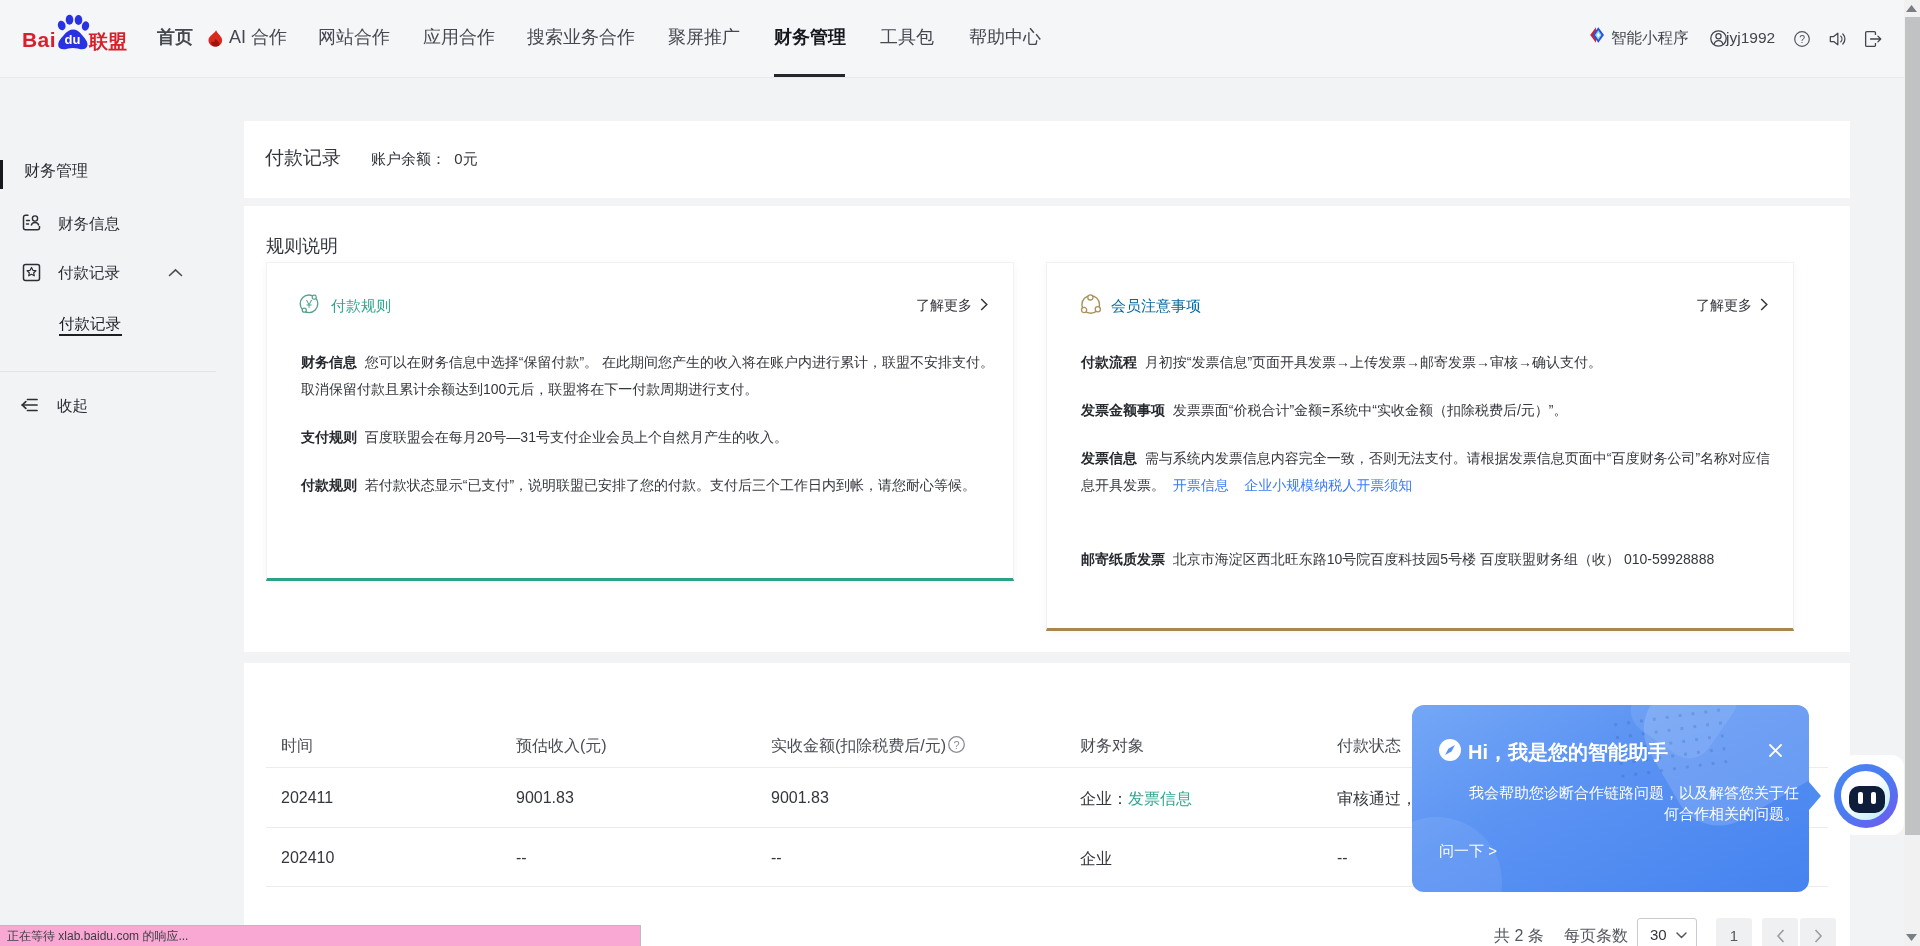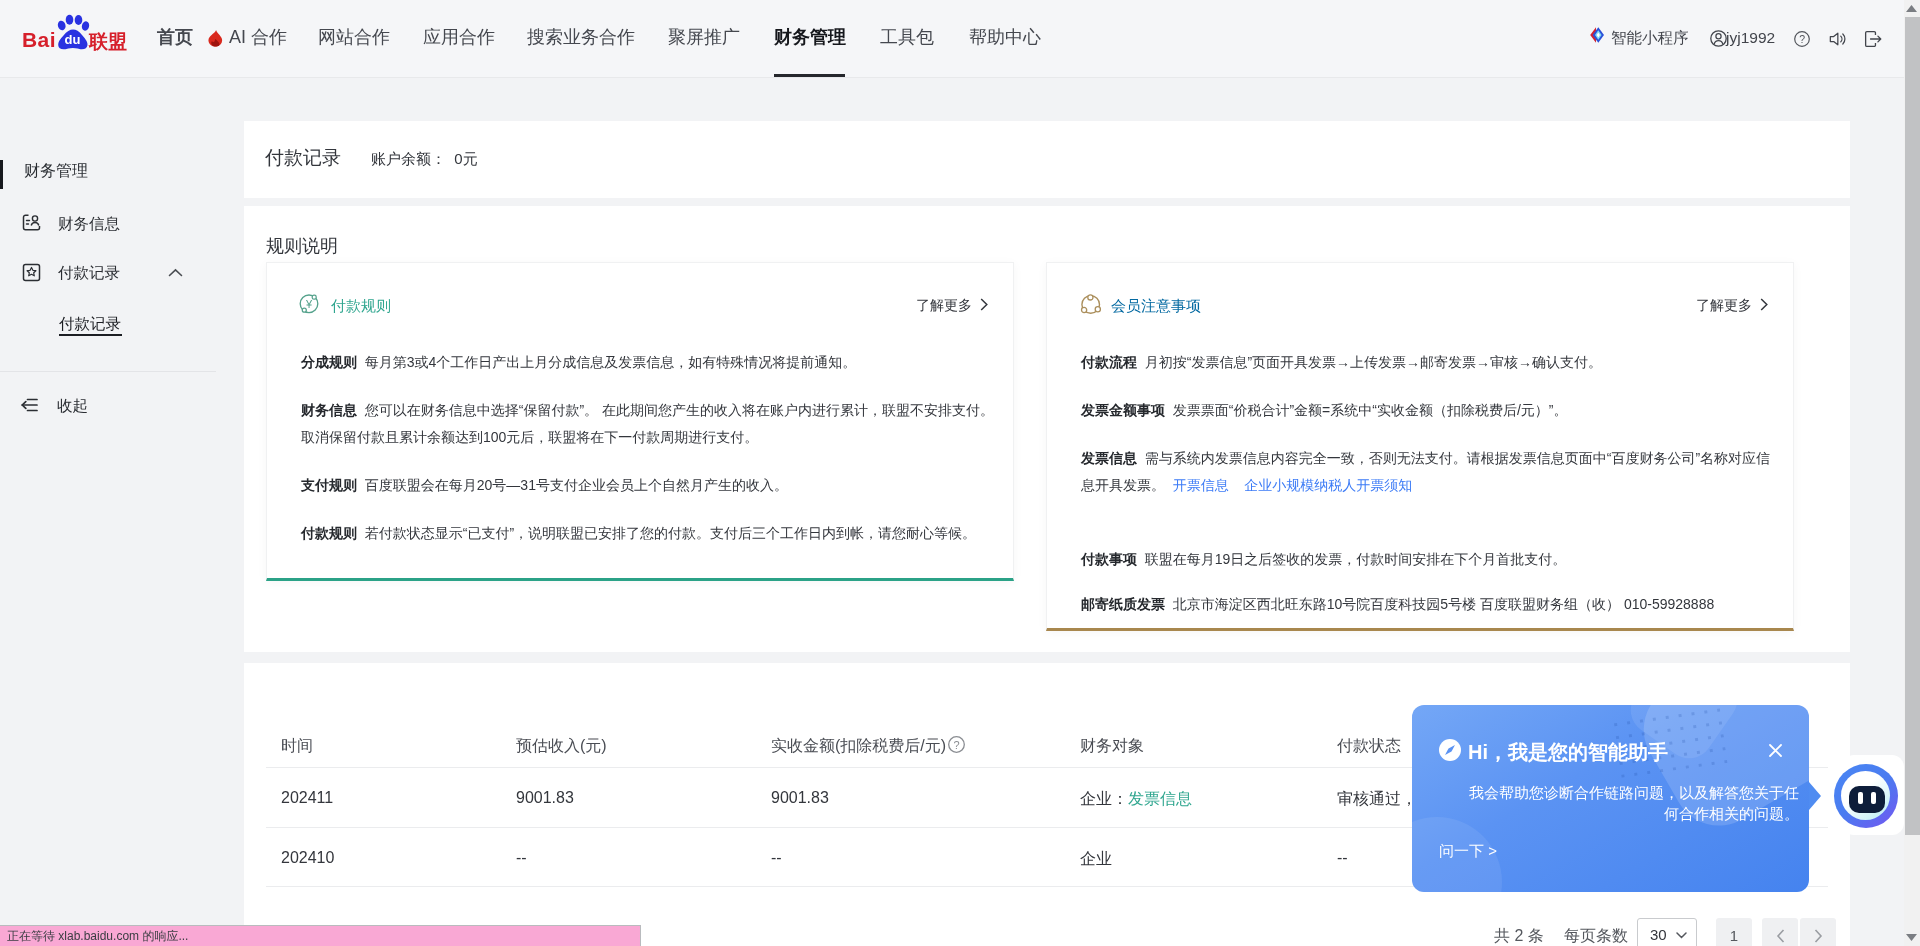--- a/index.html
+++ b/index.html
@@ -173,21 +173,20 @@
       <rect x="13.2" y="2.2" width="4" height="4" rx="1.8" fill="#fff" stroke="#55a28c" stroke-width="1.25"></rect>
       <circle cx="5.3" cy="17.2" r="2" fill="#fff" stroke="#55a28c" stroke-width="1.25"></circle>
     </svg>
     <span class="rc-title teal" style="position:absolute;left:32px;top:4px;">付款规则</span>
     <span class="rc-more">了解更多</span>
       <svg style="position:absolute;right:-7px;top:5px;" width="8" height="13" viewBox="0 0 8 13">
         <path d="M1.2 1 L6.8 6.5 L1.2 12" fill="none" stroke="#33363c" stroke-width="1.5"></path>
       </svg>
   </div>
   <div class="rc-body" style="top:86px;">
-    <p style="margin-bottom:21px;"><b>分成规则</b>&nbsp;&nbsp;每月第3或4个工作日产出上月分成信息及发票信息，如有特殊情况将提前通知。</p>
     <p style="margin-bottom:21px;"><b>财务信息</b>&nbsp;&nbsp;您可以在财务信息中选择“保留付款”。 在此期间您产生的收入将在账户内进行累计，联盟不安排支付。<br>取消保留付款且累计余额达到100元后，联盟将在下一付款周期进行支付。</p>
     <p style="margin-bottom:21px;"><b>支付规则</b>&nbsp;&nbsp;百度联盟会在每月20号—31号支付企业会员上个自然月产生的收入。</p>
     <p><b>付款规则</b>&nbsp;&nbsp;若付款状态显示“已支付”，说明联盟已安排了您的付款。支付后三个工作日内到帐，请您耐心等候。</p>
   </div>
 </div>
 
 <div class="rule-card" id="rc-right">
   <div class="rc-head">
     <svg style="position:absolute;left:0;top:0;" width="24" height="24" viewBox="0 0 24 24">
       <circle cx="11.7" cy="11.5" r="8.8" fill="none" stroke="#ab8f5c" stroke-width="1.4"></circle>
@@ -198,21 +197,20 @@
     <span class="rc-title gold" style="position:absolute;left:32px;top:4px;">会员注意事项</span>
     <span class="rc-more">了解更多</span>
       <svg style="position:absolute;right:-7px;top:5px;" width="8" height="13" viewBox="0 0 8 13">
         <path d="M1.2 1 L6.8 6.5 L1.2 12" fill="none" stroke="#33363c" stroke-width="1.5"></path>
       </svg>
   </div>
   <div class="rc-body" style="top:86px;">
     <p style="margin-bottom:21px;"><b>付款流程</b>&nbsp;&nbsp;月初按“发票信息”页面开具发票→上传发票→邮寄发票→审核→确认支付。</p>
     <p style="margin-bottom:21px;"><b>发票金额事项</b>&nbsp;&nbsp;发票票面“价税合计”金额=系统中“实收金额（扣除税费后/元）”。</p>
     <p style="margin-bottom:47px;"><b>发票信息</b>&nbsp;&nbsp;需与系统内发票信息内容完全一致，否则无法支付。请根据发票信息页面中“百度财务公司”名称对应信<br>息开具发票。&nbsp;&nbsp;<span class="blue-link">开票信息</span>&nbsp;&nbsp;&nbsp;&nbsp;<span class="blue-link">企业小规模纳税人开票须知</span></p>
-    <p style="margin-bottom:18px;"><b>付款事项</b>&nbsp;&nbsp;联盟在每月19日之后签收的发票，付款时间安排在下个月首批支付。</p>
     <p><b>邮寄纸质发票</b>&nbsp;&nbsp;北京市海淀区西北旺东路10号院百度科技园5号楼 百度联盟财务组（收） 010-59928888</p>
   </div>
 </div>
 
 <div class="th" style="left:281px;">时间</div>
 <div class="th" style="left:516px;">预估收入(元)</div>
 <div class="th" style="left:771px;">实收金额(扣除税费后/元)</div>
 <svg class="abs" style="left:948px;top:736px;" width="17" height="17" viewBox="0 0 17 17">
   <circle cx="8.5" cy="8.5" r="7.8" fill="none" stroke="#8a8d92" stroke-width="1.3"></circle>
   <text x="5.5" y="12.5" font-size="11" fill="#8a8d92" font-family="Liberation Sans">?</text>

